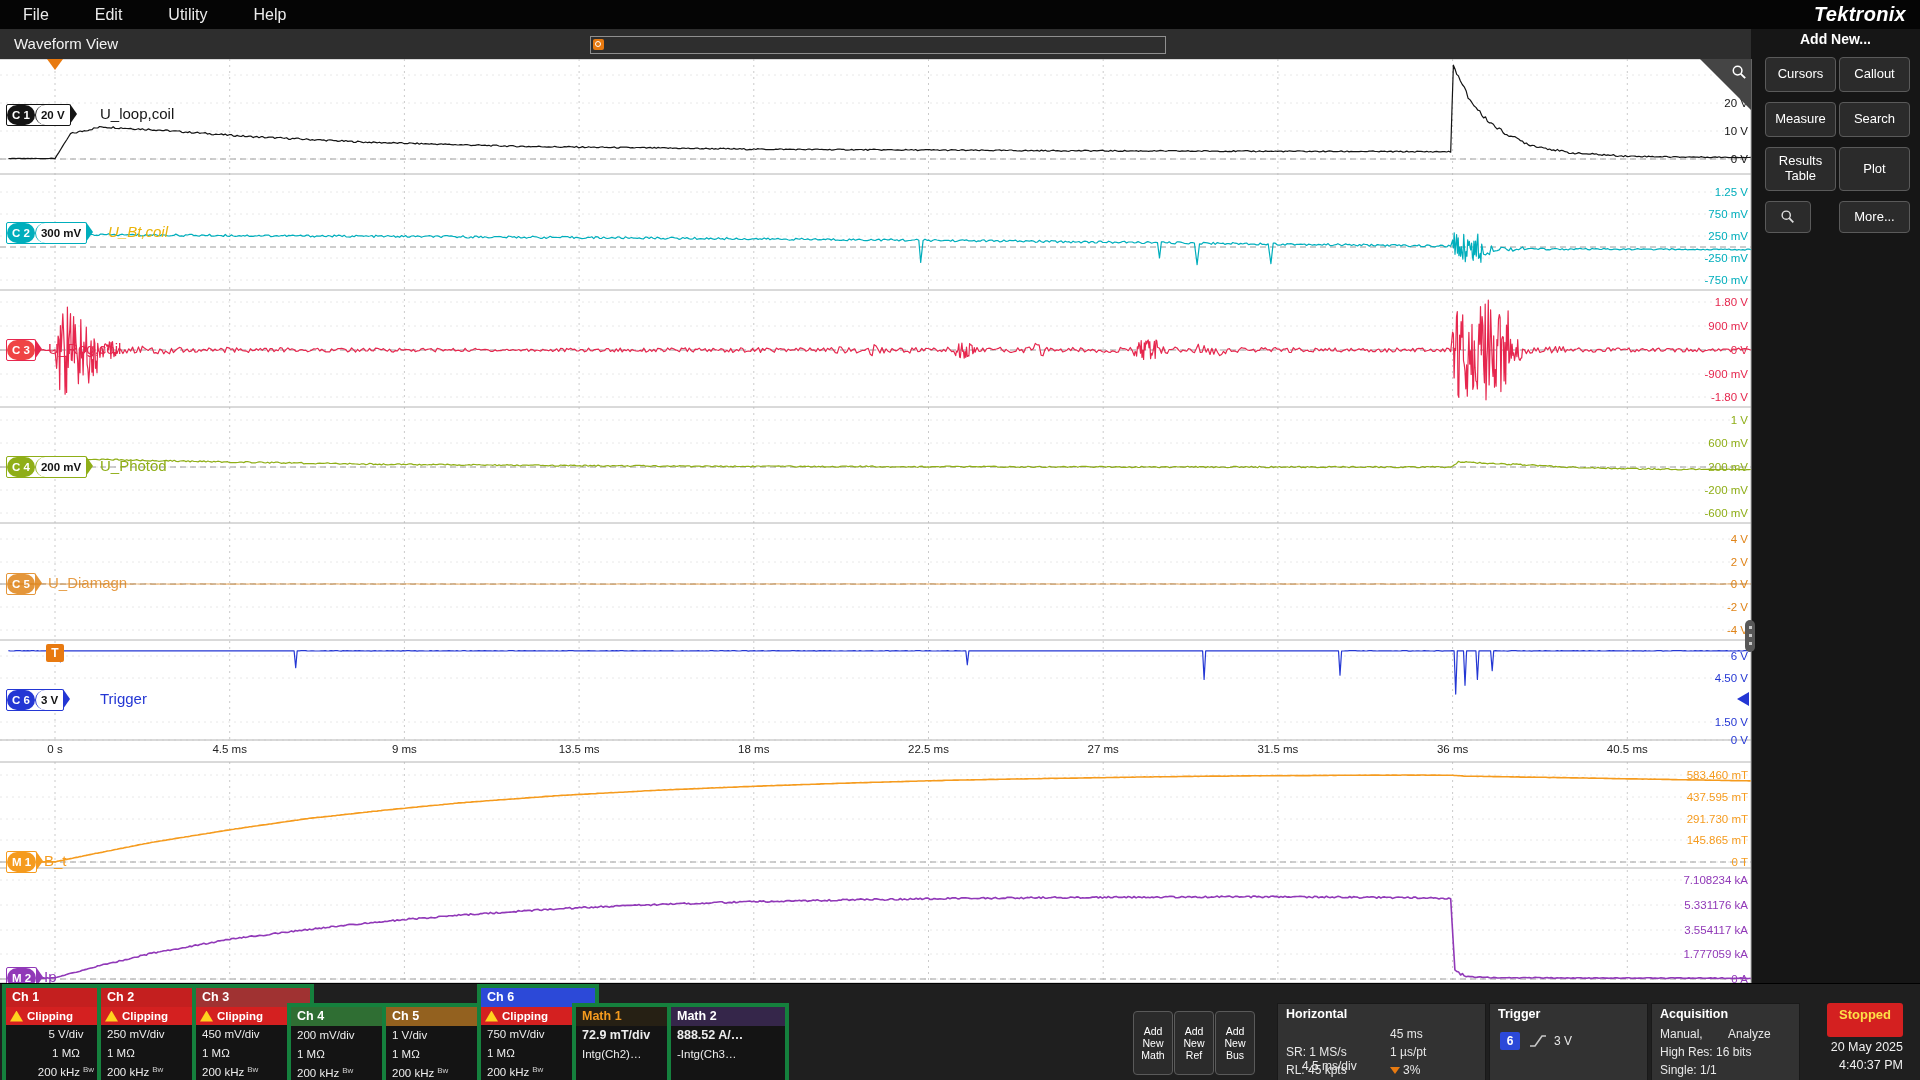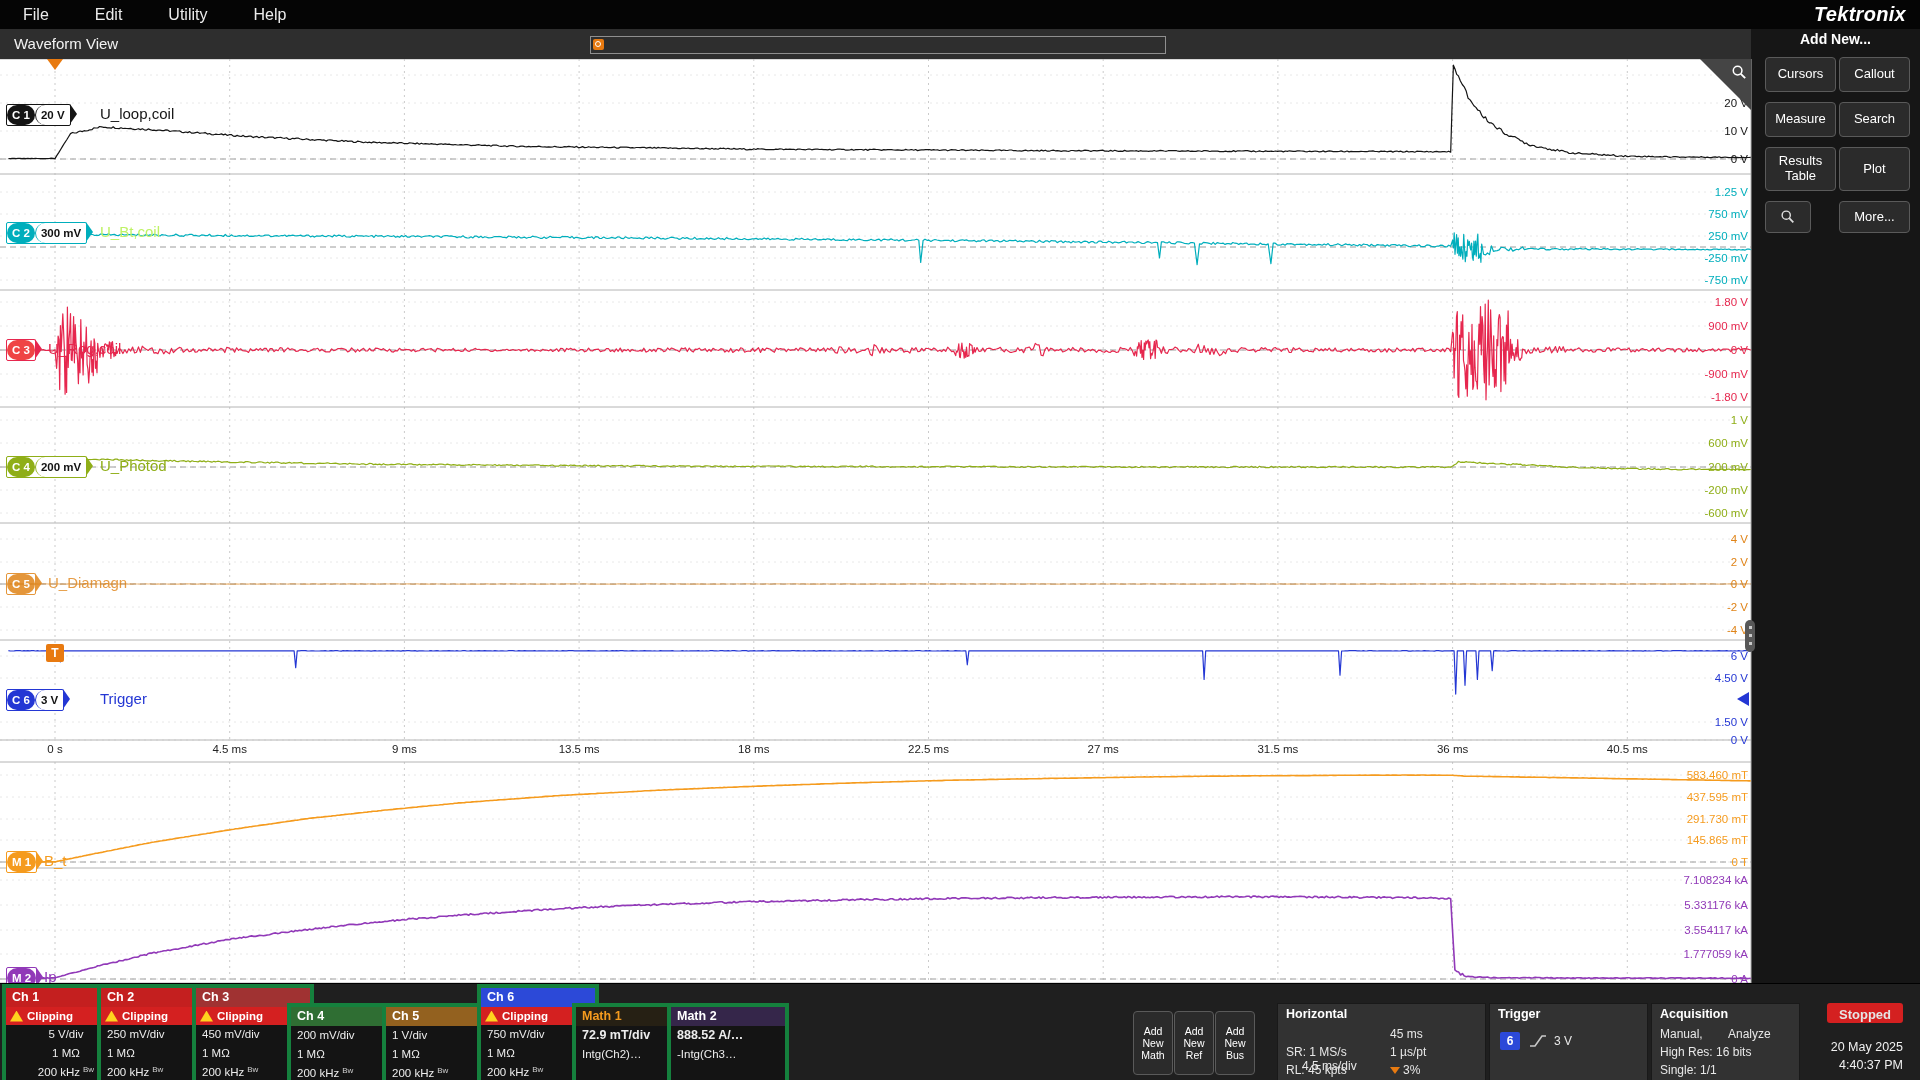--- a/index.html
+++ b/index.html
@@ -26,21 +26,21 @@
   #trig-level{position:absolute;left:1737px;top:692px;width:0;height:0;border-top:7px solid transparent;border-bottom:7px solid transparent;border-right:12px solid #2437d4;z-index:11;}
   #panel-handle{position:absolute;left:1745px;top:620px;width:10px;height:32px;background:#585858;border-radius:5px;z-index:11;}
   #panel-handle:after{content:"";position:absolute;left:3.5px;top:6px;width:3px;height:21px;background:repeating-linear-gradient(to bottom,#c9c9c9 0 3px,transparent 3px 8px);}
   #sidebar-title{position:absolute;left:1751px;top:31px;width:169px;text-align:center;color:#fff;font-weight:bold;font-size:14px;z-index:5;}
   .sbtn{position:absolute;background:#2b2b2b;border:1px solid #5a5a5a;border-radius:4px;color:#fff;font-size:13px;display:flex;align-items:center;justify-content:center;text-align:center;line-height:1.15;cursor:default;}
   #bottombar{position:absolute;left:0;top:983px;width:1920px;height:97px;background:#1f1f1f;border-top:1px solid #000;z-index:20;}
   .panel{position:absolute;background:#323232;border:1px solid #191919;z-index:21;}
   .panel-title{position:absolute;left:8px;top:3px;font-size:12.5px;font-weight:bold;color:#fff;}
   .panel-text{position:absolute;font-size:12px;color:#e8e8e8;white-space:nowrap;line-height:14px;}
   .warn{display:inline-block;width:13px;height:11px;background:#ffd21e;clip-path:polygon(50% 0,100% 100%,0 100%);flex:0 0 auto;}
-  #stopped{position:absolute;left:1827px;top:1003px;width:76px;height:20px;background:#d42020;color:#e5e5e5;font-weight:bold;font-size:13px;text-align:center;line-height:23px;border-radius:3px;z-index:21;}
+  #stopped{position:absolute;left:1827px;top:1003px;width:76px;height:34px;background:#d42020;color:#fde047;font-weight:bold;font-size:13px;text-align:center;line-height:23px;border-radius:3px;z-index:21;}
   #status-date,#status-time{position:absolute;right:17px;font-size:12.5px;color:#f0f0f0;z-index:21;}
   #status-date{top:1040px;}
   #status-time{top:1058px;}
   .ch-badge{position:absolute;height:20px;display:flex;align-items:stretch;font-size:11.5px;font-weight:bold;border-radius:2px;background:#fff;z-index:10;}
   .ch-badge span.seg{display:flex;align-items:center;padding:0 5px;white-space:nowrap;border-radius:10px;}
   .badge-arrow{position:absolute;right:-7px;top:-1px;width:0;height:0;border-top:10px solid transparent;border-bottom:10px solid transparent;border-left:7px solid currentColor;}
   .ch-name{position:absolute;font-size:15px;line-height:20px;white-space:nowrap;z-index:10;}
   .axis-label{position:absolute;right:172px;font-size:11.5px;line-height:16px;white-space:nowrap;z-index:9;text-align:right;}
   .time-label{position:absolute;top:743px;transform:translateX(-50%);font-size:11.5px;color:#222;z-index:9;white-space:nowrap;}
   .bb-badge{position:absolute;background:#141414;border:4px solid #15803d;z-index:21;overflow:hidden;padding-left:21px;}
@@ -183,21 +183,21 @@
     <div class="ch-name" style="left: 100px; top: 104px; color: rgb(20, 20, 20); opacity: 1;">U_loop,coil</div>
     <div class="axis-label" style="top: 67px; color: rgb(20, 20, 20);">30 V</div>
     <div class="axis-label" style="top: 95px; color: rgb(20, 20, 20);">20 V</div>
     <div class="axis-label" style="top: 123px; color: rgb(20, 20, 20);">10 V</div>
     <div class="axis-label" style="top: 151px; color: rgb(20, 20, 20);">0 V</div>
     <div class="ch-badge" style="left: 6px; top: 222px; border: 1px solid rgb(0, 174, 188); opacity: 1;">
       <span class="seg" style="background: rgb(0, 174, 188); color: rgb(255, 255, 255);">C 2</span>
       <span class="seg" style="color: rgb(17, 17, 17); border-left: 1px solid rgb(0, 174, 188);">300 mV</span>
       <span class="badge-arrow" style="color: rgb(0, 174, 188);"></span>
     </div>
-    <div class="ch-name" style="left: 100px; top: 222px; color: #bef264; opacity: 1;">U_Bt,coil</div>
+    <div class="ch-name" style="left: 108px; top: 222px; color: #eab308; opacity: 1; font-style: italic;">U_Bt,coil</div>
     <div class="axis-label" style="top: 184px; color: rgb(0, 174, 188);">1.25 V</div>
     <div class="axis-label" style="top: 206px; color: rgb(0, 174, 188);">750 mV</div>
     <div class="axis-label" style="top: 228px; color: rgb(0, 174, 188);">250 mV</div>
     <div class="axis-label" style="top: 250px; color: rgb(0, 174, 188);">-250 mV</div>
     <div class="axis-label" style="top: 272px; color: rgb(0, 174, 188);">-750 mV</div>
     <div class="ch-badge" style="left: 6px; top: 339px; border: 1px solid rgb(230, 39, 78); opacity: 1;">
       <span class="seg" style="background: #ef4444; color: rgb(255, 255, 255);">C 3</span>
       <span class="badge-arrow" style="color: rgb(230, 39, 78);"></span>
     </div>
     <div class="ch-name" style="left: 48px; top: 339px; color: rgb(230, 39, 78); opacity: 1;">U_Rog,coil</div>

